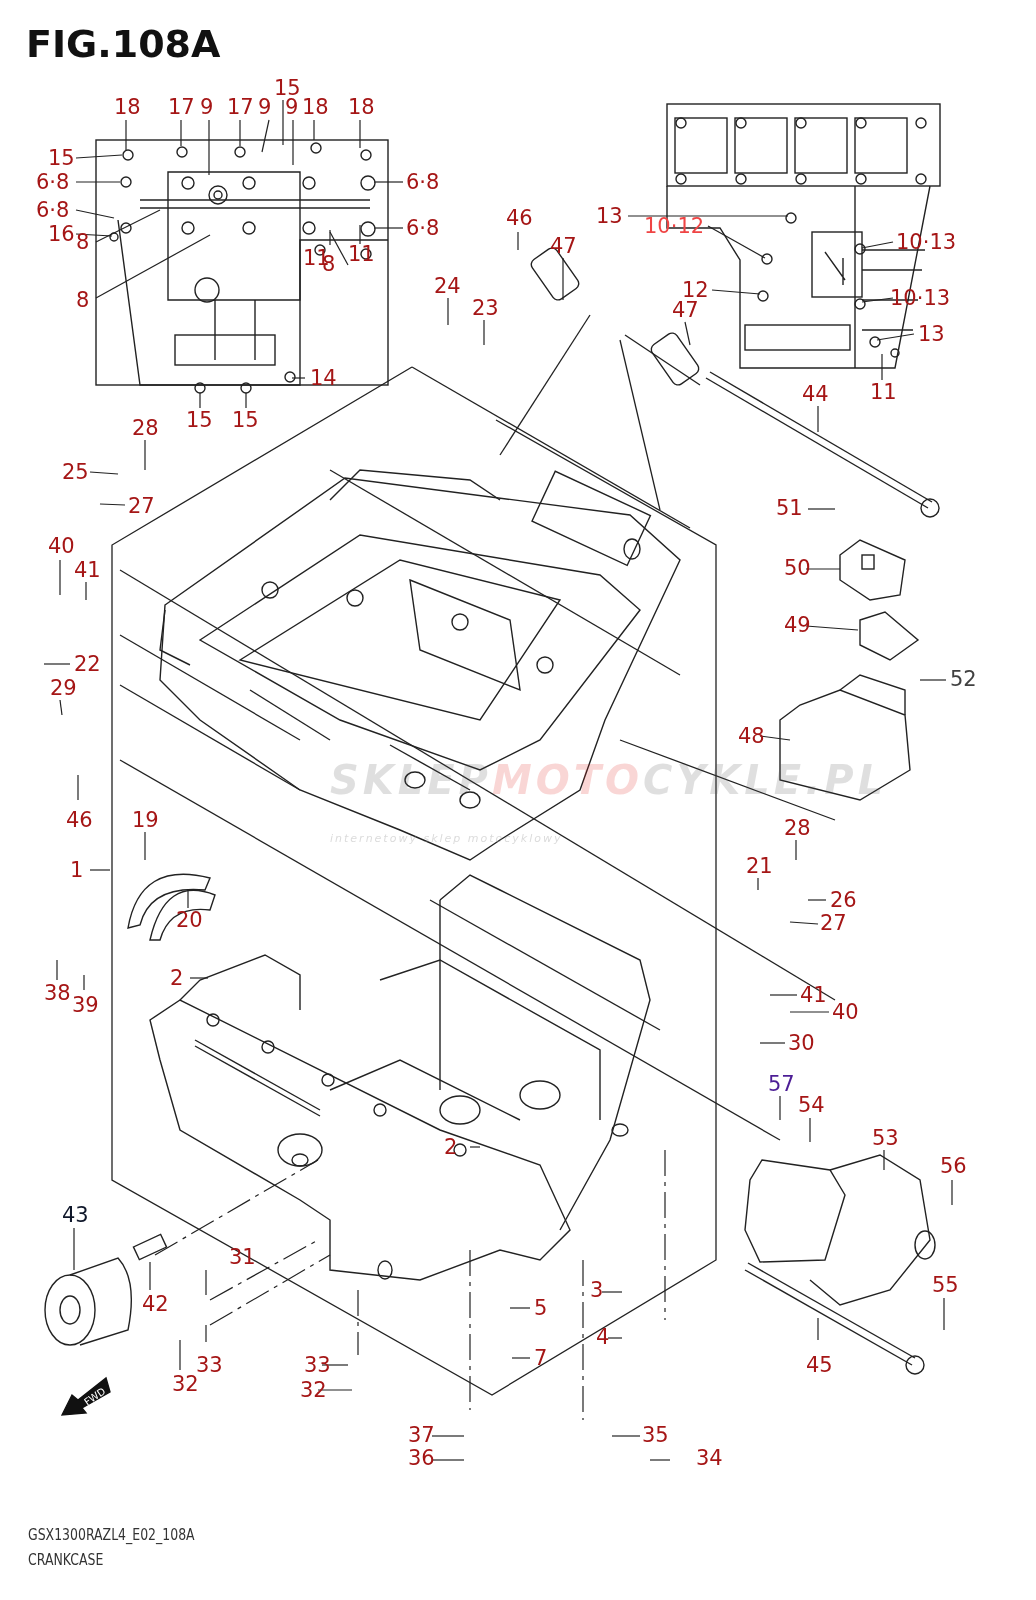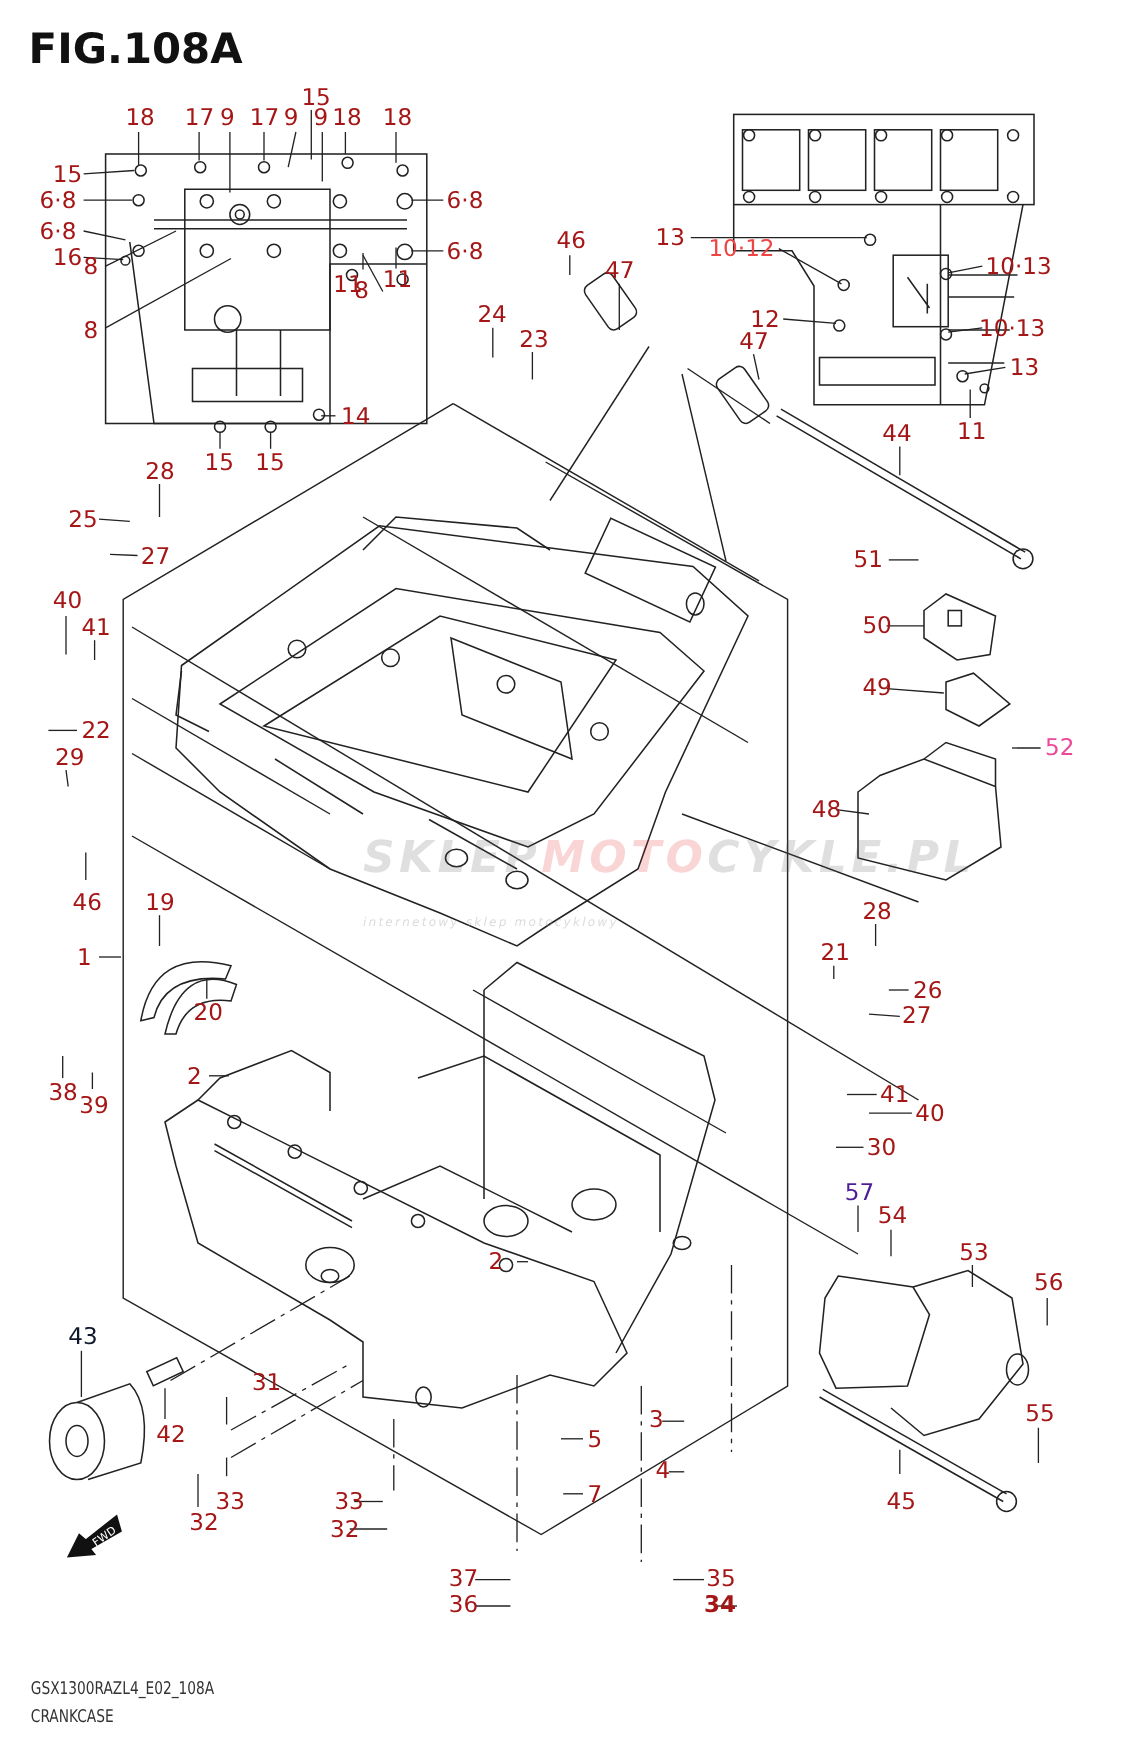--- a/index.html
+++ b/index.html
@@ -345,21 +345,21 @@
       <div class="callout" style="left: 62px; top: 462px; color: rgb(165, 22, 22);">25</div>
       <div class="callout" style="left: 128px; top: 496px; color: rgb(165, 22, 22);">27</div>
       <div class="callout" style="left: 48px; top: 536px; color: rgb(165, 22, 22);">40</div>
       <div class="callout" style="left: 74px; top: 560px; color: rgb(165, 22, 22);">41</div>
       <div class="callout" style="left: 74px; top: 654px; color: rgb(165, 22, 22);">22</div>
       <div class="callout" style="left: 50px; top: 678px; color: rgb(165, 22, 22);">29</div>
       <div class="callout" style="left: 66px; top: 810px; color: rgb(165, 22, 22);">46</div>
       <div class="callout" style="left: 776px; top: 498px; color: rgb(165, 22, 22);">51</div>
       <div class="callout" style="left: 784px; top: 558px; color: rgb(165, 22, 22); text-align: right;">50</div>
       <div class="callout" style="left: 784px; top: 615px; color: rgb(165, 22, 22);">49</div>
-      <div class="callout" style="left: 950px; top: 669px; color: #ec4899;">52</div>
+      <div class="callout" style="left: 950px; top: 669px; color: #404040;">52</div>
       <div class="callout" style="left: 738px; top: 726px; color: rgb(165, 22, 22);">48</div>
       <div class="callout" style="left: 132px; top: 810px; color: rgb(165, 22, 22);">19</div>
       <div class="callout" style="left: 70px; top: 860px; color: rgb(165, 22, 22);">1</div>
       <div class="callout" style="left: 176px; top: 910px; color: rgb(165, 22, 22);">20</div>
       <div class="callout" style="left: 784px; top: 818px; color: rgb(165, 22, 22);">28</div>
       <div class="callout" style="left: 746px; top: 856px; color: rgb(165, 22, 22);">21</div>
       <div class="callout" style="left: 830px; top: 890px; color: rgb(165, 22, 22);">26</div>
       <div class="callout" style="left: 820px; top: 913px; color: rgb(165, 22, 22);">27</div>
       <div class="callout" style="left: 44px; top: 983px; color: rgb(165, 22, 22);">38</div>
       <div class="callout" style="left: 72px; top: 995px; color: rgb(165, 22, 22);">39</div>
@@ -381,18 +381,18 @@
       <div class="callout" style="left: 596px; top: 1327px; color: rgb(165, 22, 22);">4</div>
       <div class="callout" style="left: 534px; top: 1348px; color: rgb(165, 22, 22);">7</div>
       <div class="callout" style="left: 806px; top: 1355px; color: rgb(165, 22, 22);">45</div>
       <div class="callout" style="left: 304px; top: 1355px; color: rgb(165, 22, 22);">33</div>
       <div class="callout" style="left: 300px; top: 1380px; color: rgb(165, 22, 22);">32</div>
       <div class="callout" style="left: 196px; top: 1355px; color: rgb(165, 22, 22);">33</div>
       <div class="callout" style="left: 172px; top: 1374px; color: rgb(165, 22, 22);">32</div>
       <div class="callout" style="left: 408px; top: 1425px; color: rgb(165, 22, 22);">37</div>
       <div class="callout" style="left: 642px; top: 1425px; color: rgb(165, 22, 22);">35</div>
       <div class="callout" style="left: 408px; top: 1448px; color: rgb(165, 22, 22);">36</div>
-      <div class="callout" style="left: 640px; top: 1448px; color: rgb(165, 22, 22); font-weight: bold;">34</div>
+      <div class="callout" style="left: 696px; top: 1448px; color: rgb(165, 22, 22);">34</div>
     </div>
 
   <div class="model-code">GSX1300RAZL4_E02_108A</div>
   <div class="section-name">CRANKCASE</div>
 </div>
 
 </body></html>

